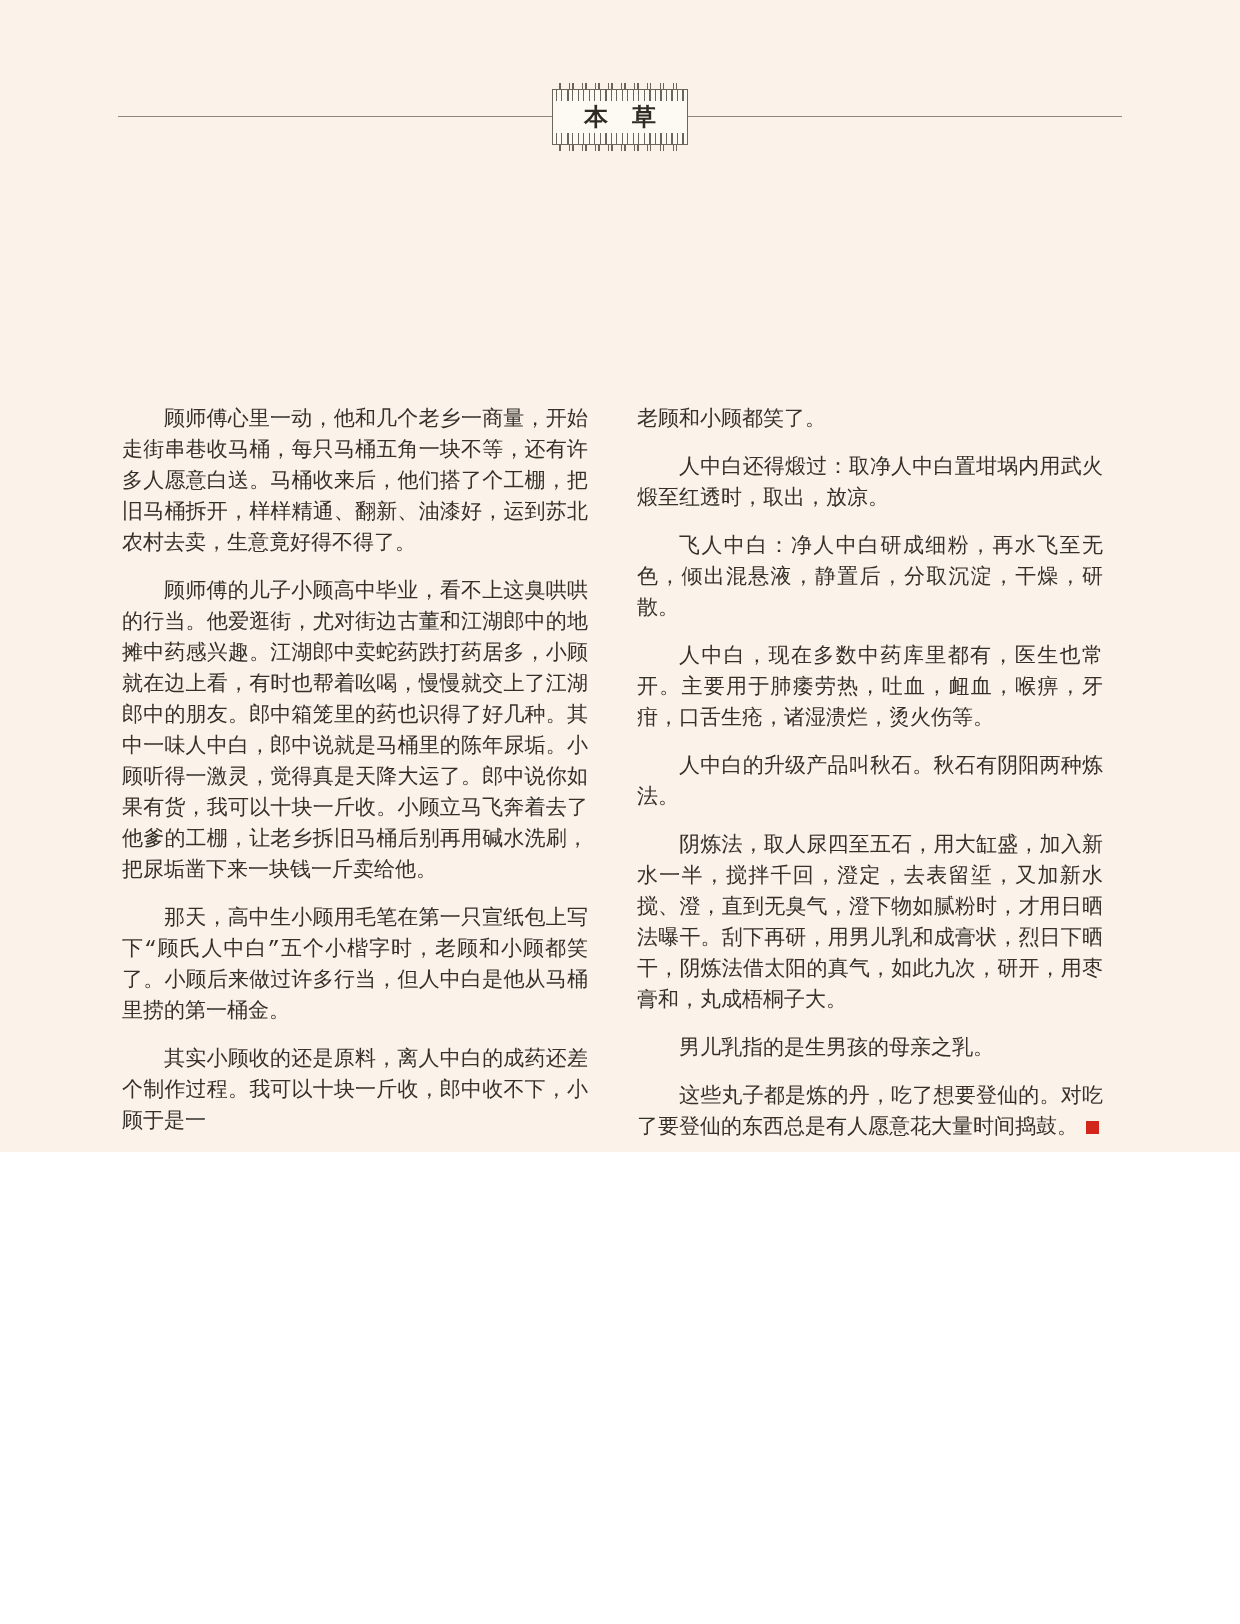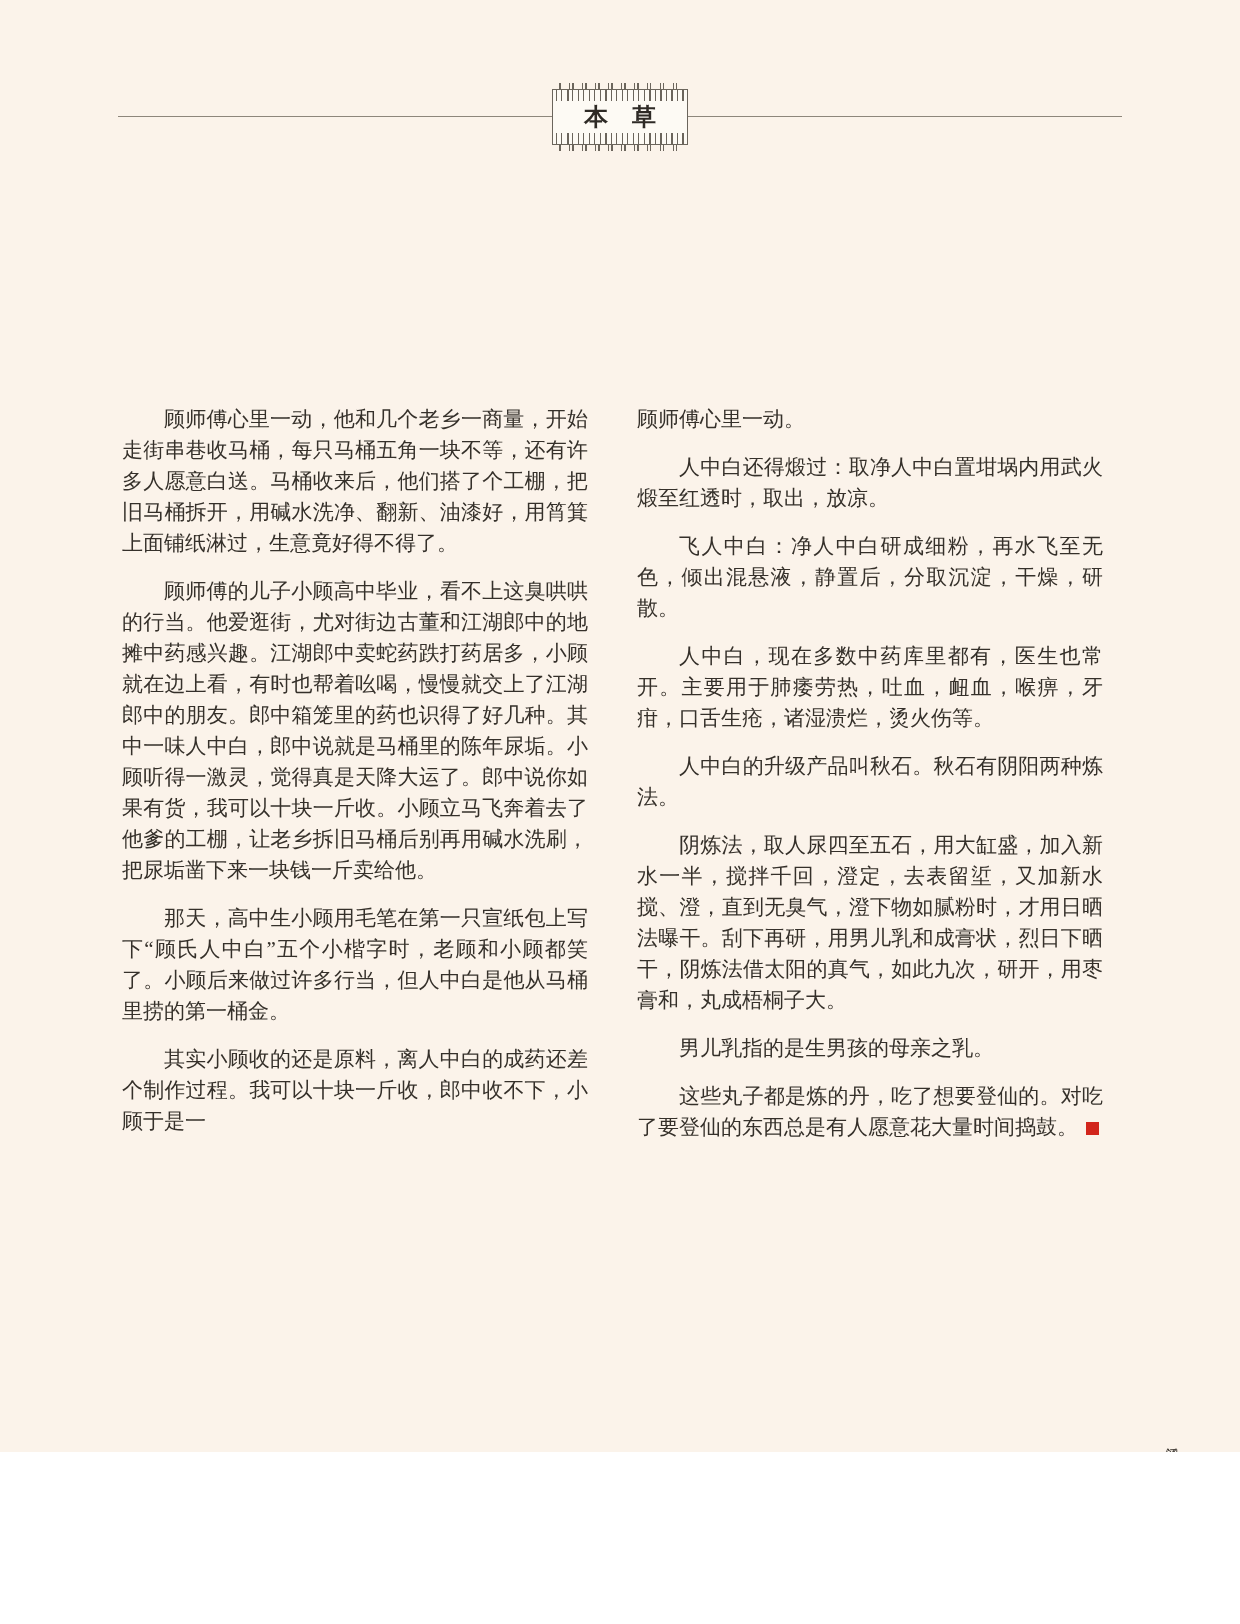--- a/index.html
+++ b/index.html
@@ -1,20 +1,20 @@
 <!DOCTYPE html>
 <html><head>
 <meta charset="utf-8">
 <style>
   html,body{margin:0;padding:0;}
   .page{
     position:relative;
-    width:1240px;height:1452px;
+    width:1240px;height:1152px;
     background:#fbf3ea;
-    font-family:Liberation Serif, serif;
+    font-family:Liberation Mono, monospace;
     color:#35302a;
     overflow:hidden;
   }
   
   .header-rule{
     position:absolute;top:116px;left:118px;width:1004px;height:1px;
     background:#8d867b;
   }
   .ornament{
     position:absolute;top:89px;left:552px;width:136px;height:56px;
@@ -81,27 +81,27 @@
   <div class="header-rule"></div>
 
   <div class="ornament">
     <div class="teeth"></div>
     <div class="ornament-title">本草</div>
     <div class="teeth"></div>
   </div>
 
   <div class="main">
     <div class="col">
-        <p class="para">顾师傅心里一动，他和几个老乡一商量，开始走街串巷收马桶，每只马桶五角一块不等，还有许多人愿意白送。马桶收来后，他们搭了个工棚，把旧马桶拆开，用碱水洗净、翻新、油漆好，用筲箕上面铺纸淋过，生意竟好得不得了。</p>
+        <p class="para">顾师傅心里一动，他和几个老乡一商量，开始走街串巷收马桶，每只马桶五角一块不等，还有许多人愿意白送。马桶收来后，他们搭了个工棚，把旧马桶拆开，样样精通、翻新、油漆好，运到苏北农村去卖，生意竟好得不得了。</p>
         <p class="para">顾师傅的儿子小顾高中毕业，看不上这臭哄哄的行当。他爱逛街，尤对街边古董和江湖郎中的地摊中药感兴趣。江湖郎中卖蛇药跌打药居多，小顾就在边上看，有时也帮着吆喝，慢慢就交上了江湖郎中的朋友。郎中箱笼里的药也识得了好几种。其中一味人中白，郎中说就是马桶里的陈年尿垢。小顾听得一激灵，觉得真是天降大运了。郎中说你如果有货，我可以十块一斤收。小顾立马飞奔着去了他爹的工棚，让老乡拆旧马桶后别再用碱水洗刷，把尿垢凿下来一块钱一斤卖给他。</p>
         <p class="para">那天，高中生小顾用毛笔在第一只宣纸包上写下“顾氏人中白”五个小楷字时，老顾和小顾都笑了。小顾后来做过许多行当，但人中白是他从马桶里捞的第一桶金。</p>
         <p class="para">其实小顾收的还是原料，离人中白的成药还差个制作过程。我可以十块一斤收，郎中收不下，小顾于是一</p>
       </div>
     <div class="col">
-        <p class="para noindent">顾师傅心里一动。</p>
+        <p class="para noindent">老顾和小顾都笑了。</p>
         <p class="para">人中白还得煅过：取净人中白置坩埚内用武火煅至红透时，取出，放凉。</p>
         <p class="para">飞人中白：净人中白研成细粉，再水飞至无色，倾出混悬液，静置后，分取沉淀，干燥，研散。</p>
         <p class="para">人中白，现在多数中药库里都有，医生也常开。主要用于肺痿劳热，吐血，衄血，喉痹，牙疳，口舌生疮，诸湿溃烂，烫火伤等。</p>
         <p class="para">人中白的升级产品叫秋石。秋石有阴阳两种炼法。</p>
         <p class="para">阴炼法，取人尿四至五石，用大缸盛，加入新水一半，搅拌千回，澄定，去表留垽，又加新水搅、澄，直到无臭气，澄下物如腻粉时，才用日晒法曝干。刮下再研，用男儿乳和成膏状，烈日下晒干，阴炼法借太阳的真气，如此九次，研开，用枣膏和，丸成梧桐子大。</p>
         <p class="para">男儿乳指的是生男孩的母亲之乳。</p>
         <p class="para">这些丸子都是炼的丹，吃了想要登仙的。对吃了要登仙的东西总是有人愿意花大量时间捣鼓。<span class="end-mark" style="background: rgb(210, 37, 28);"></span></p>
       </div>
   </div>
 

